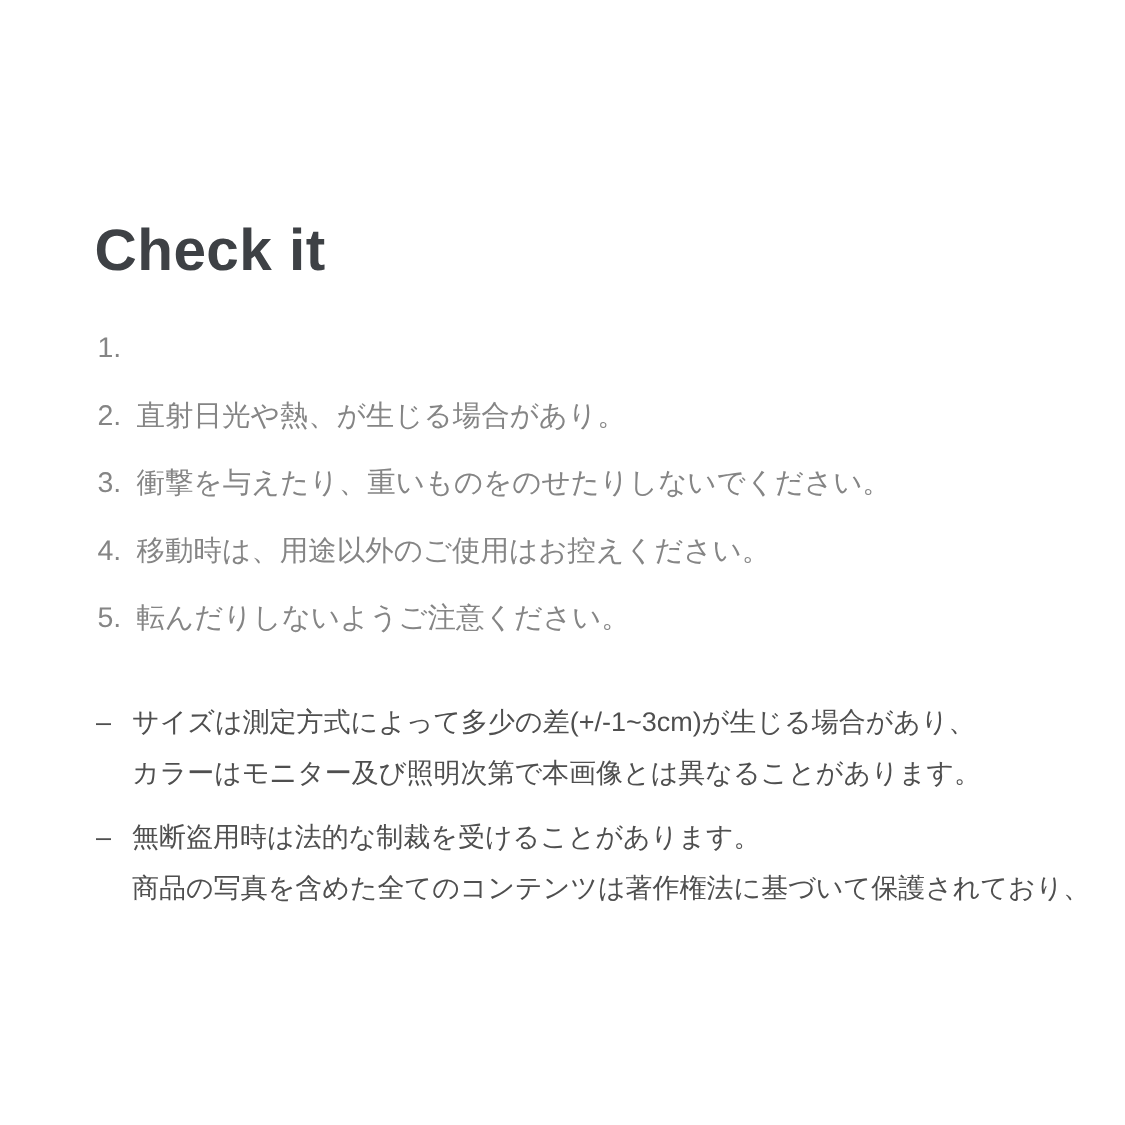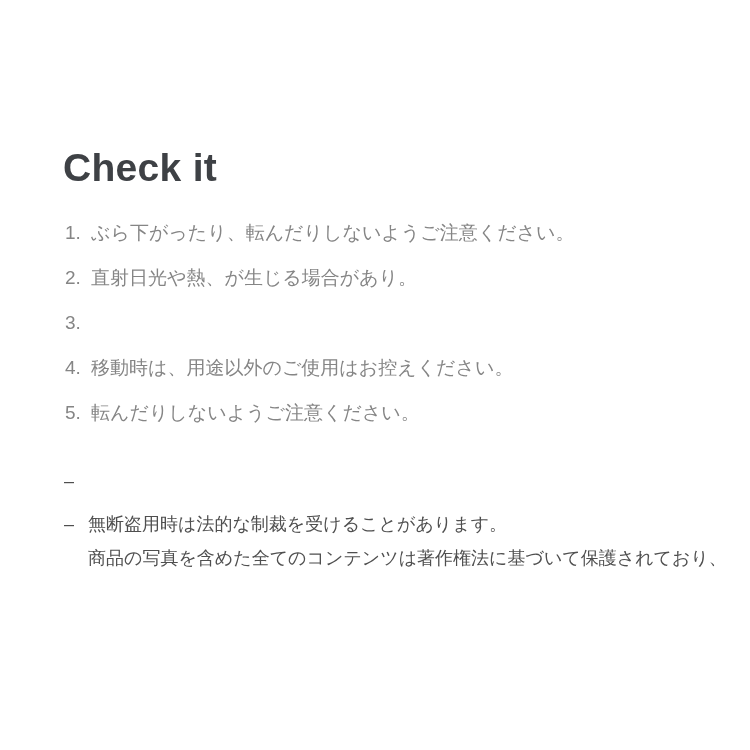--- a/index.html
+++ b/index.html
@@ -64,42 +64,46 @@
 </head>
 <body>
 
 <div class="page">
 
   <h1 class="title">Check it</h1>
 
   <ol class="notice-list">
     <li class="notice-item">
       <span class="num">1.</span>
-      <span class="txt">ぶら下がったり、転んだりしないようご注意ください。</span>
     </li>
     <li class="notice-item">
       <span class="num">2.</span>
       <span class="txt">直射日光や熱、が生じる場合があり。</span>
     </li>
     <li class="notice-item">
       <span class="num">3.</span>
+      <span class="txt">衝撃を与えたり、重いものをのせたりしないでください。</span>
     </li>
     <li class="notice-item">
       <span class="num">4.</span>
       <span class="txt">移動時は、用途以外のご使用はお控えください。</span>
     </li>
     <li class="notice-item">
       <span class="num">5.</span>
       <span class="txt">転んだりしないようご注意ください。</span>
     </li>
   </ol>
 
   <div class="notes">
     <div class="note">
       <span class="dash">–</span>
+      <span class="note-body">
+        <span class="note-line">サイズは測定方式によって多少の差(+/-1~3cm)が生じる場合があり、</span>
+        <span class="note-line">カラーはモニター及び照明次第で本画像とは異なることがあります。</span>
+      </span>
     </div>
     <div class="note">
       <span class="dash">–</span>
       <span class="note-body">
         <span class="note-line">無断盗用時は法的な制裁を受けることがあります。</span>
         <span class="note-line">商品の写真を含めた全てのコンテンツは著作権法に基づいて保護されており、</span>
       </span>
     </div>
   </div>
 

